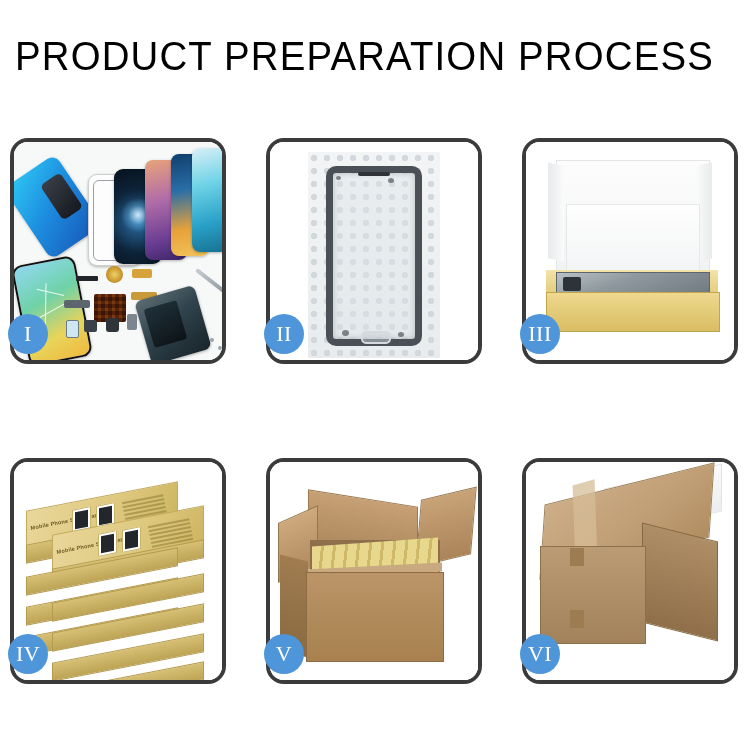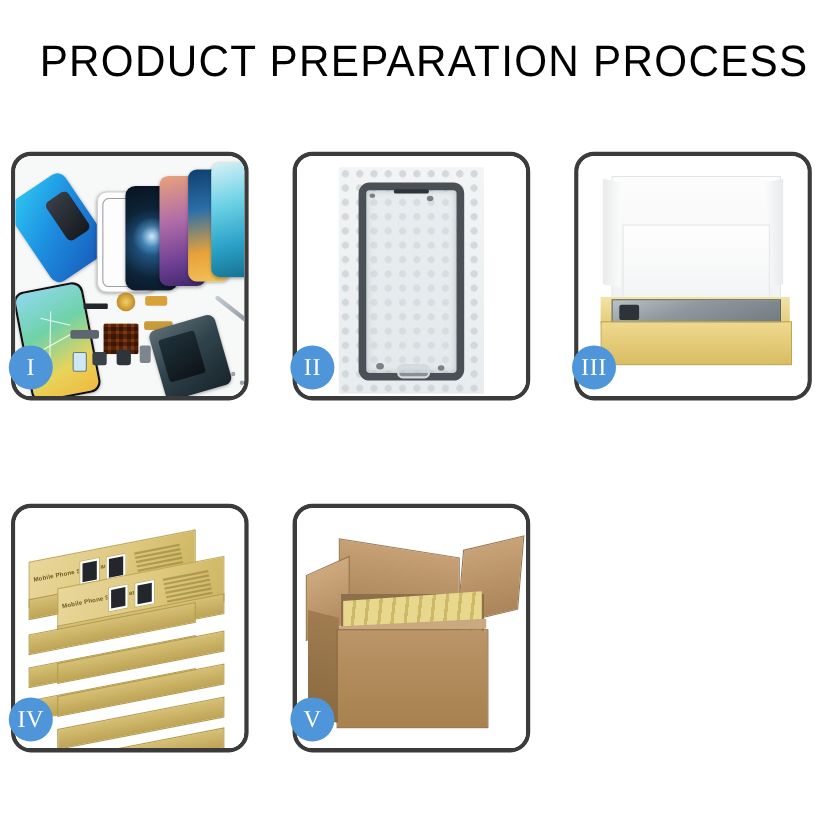--- a/index.html
+++ b/index.html
@@ -6,21 +6,21 @@
   body{
     width:750px;height:750px;
     background:#ffffff;
     font-family:"Liberation Sans", sans-serif;
     overflow:hidden;
     position:relative;
   }
   .page{position:absolute;inset:0;}
 
   
-  .header{position:absolute;left:0;top:0;width:750px;text-align:right;}
+  .header{position:absolute;left:0;top:0;width:750px;text-align:left;}
   .title{
     font-family:"Liberation Sans", sans-serif;
     font-size:40px;line-height:40px;
     font-weight:500;
     letter-spacing:1.2px;
     color:#000;
     margin-top:36px;
     transform:scaleX(0.96);
     white-space:nowrap;
   }
@@ -505,16 +505,30 @@
             <div class="ct-inner"></div>
             <div class="ct-contents"></div>
             <div class="ct-lipTop"></div>
             <div class="ct-sideL"></div>
             <div class="ct-front"></div>
           </div>
         </div>
         <div class="badge">V</div>
       </div>
 
+      <div class="panel c3">
+        <div class="panel-inner">
+          <div class="sc-sealed">
+            <div class="sb-shadowsheet"></div>
+            <div class="sb-top"></div>
+            <div class="sb-tape"></div>
+            <div class="sb-right"></div>
+            <div class="sb-front"></div>
+            <div class="sb-tab" style="left:44px;top:86px;width:14px;height:18px"></div>
+            <div class="sb-tab" style="left:44px;top:148px;width:14px;height:18px"></div>
+          </div>
+        </div>
+        <div class="badge">VI</div>
+      </div>
 
     </div>
   </div>
 </div>
 
 </body></html>

